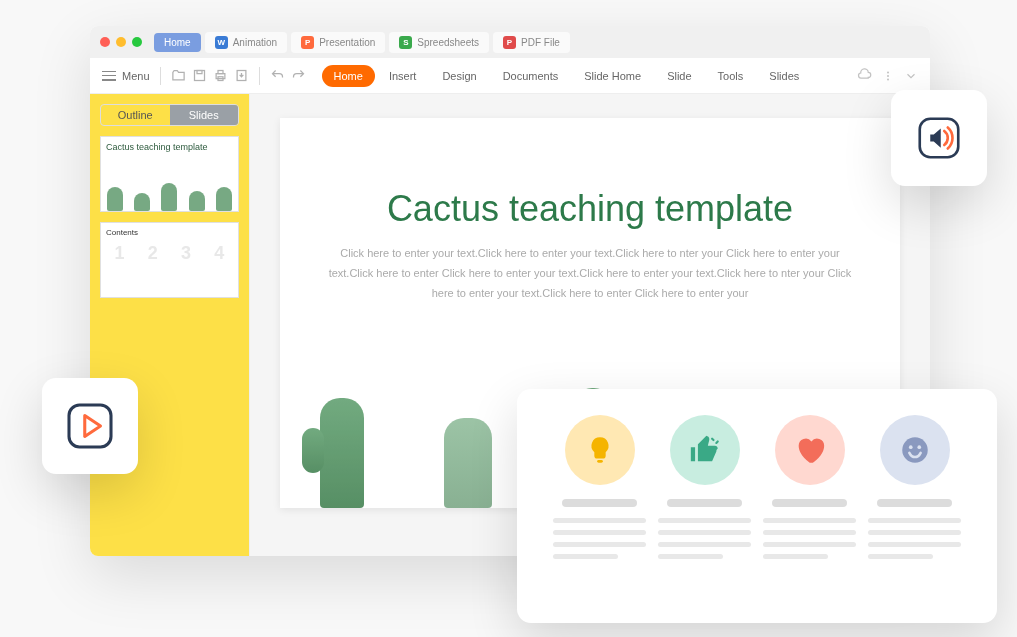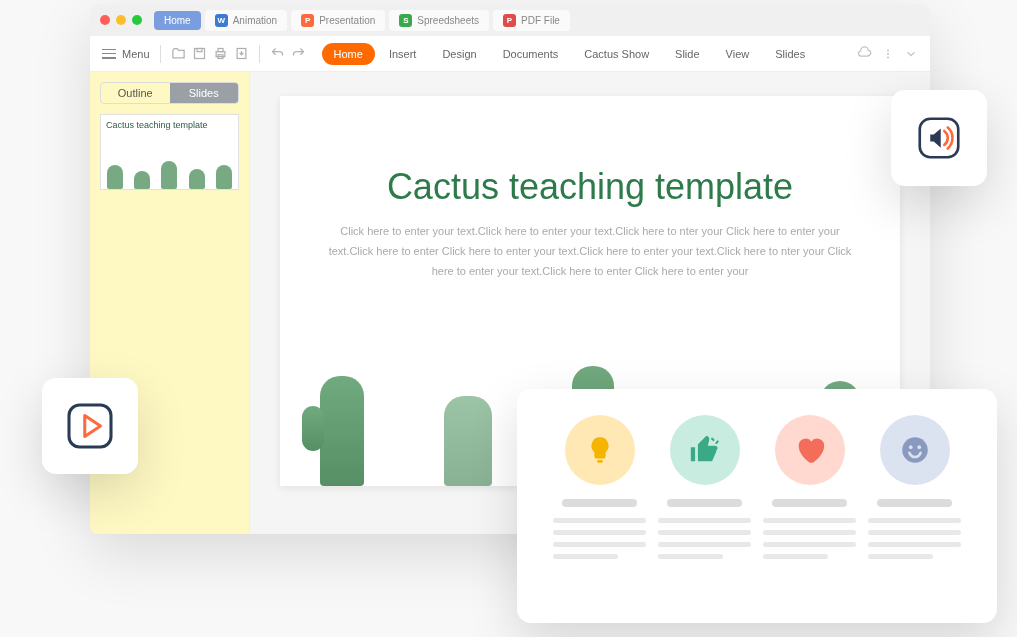--- a/index.html
+++ b/index.html
@@ -7,21 +7,21 @@
     font-family: -apple-system, BlinkMacSystemFont, "Segoe UI", sans-serif;
     background: #f8f8f8;
     width: 1017px;
     height: 637px;
     position: relative;
     overflow: hidden;
   }
   .app-window {
     position: absolute;
     left: 90px;
-    top: 4px;
+    top: 26px;
     width: 840px;
     height: 530px;
     background: #fff;
     border-radius: 8px;
     box-shadow: 0 20px 60px rgba(0,0,0,0.12);
     display: flex;
     flex-direction: column;
     overflow: hidden;
     justify-content: center;
   }
@@ -71,21 +71,21 @@
   .hamburger-icon span { height: 1.5px; background:#888; }
   .ribbon .tool-icon { width: 15px; height: 15px; opacity: 0.5; }
   .ribbon .divider { width: 1px; height: 18px; background: #ddd; margin: 0 4px; }
   .ribbon-tabs { display: flex; align-items: center; gap: 2px; margin-left: 10px; }
   .ribbon-tab { padding: 5px 12px; font-size: 11px; color: #666; border-radius: 12px; cursor: pointer; }
   .ribbon-tab.home { background: #ff6a00; color: #fff; font-weight: 500; }
   .ribbon-right { margin-left: auto; display:flex; align-items:center; gap:10px; opacity:.5; }
   .body-area { flex:1; display:flex; overflow: hidden; }
   .side-panel {
     width: 160px;
-    background: #fef9c3;
+    background: #fde047;
     border-right: 1px solid #eee;
     padding: 10px;
     display: flex;
     flex-direction: column;
     gap: 10px;
   }
   .panel-tabs {
     display:flex;
     border: 1px solid #ddd;
     border-radius: 4px;
@@ -283,23 +283,23 @@
         <path d="M9 14l-5-5 5-5M4 9h11a5 5 0 015 5v1"></path>
       </svg>
     <svg class="tool-icon" viewBox="0 0 24 24" fill="none" stroke="#666" stroke-width="2">
         <path d="M15 14l5-5-5-5M20 9H9a5 5 0 00-5 5v1"></path>
       </svg>
     <div class="ribbon-tabs">
       <div class="ribbon-tab home">Home</div>
       <div class="ribbon-tab">Insert</div>
       <div class="ribbon-tab">Design</div>
       <div class="ribbon-tab">Documents</div>
-      <div class="ribbon-tab">Cactus Show</div>
+      <div class="ribbon-tab">Slide Home</div>
       <div class="ribbon-tab">Slide</div>
-      <div class="ribbon-tab">View</div>
+      <div class="ribbon-tab">Tools</div>
       <div class="ribbon-tab">Slides</div>
     </div>
     <div class="ribbon-right">
       <svg width="15" height="15" viewBox="0 0 24 24" fill="none" stroke="#888" stroke-width="2">
           <path d="M18 15a4 4 0 000-8 6 6 0 00-12 1 4 4 0 001 8h11z"></path>
         </svg>
       <svg width="12" height="12" viewBox="0 0 24 24" fill="#888">
           <circle cx="12" cy="5" r="2"></circle>
           <circle cx="12" cy="12" r="2"></circle>
           <circle cx="12" cy="19" r="2"></circle>
@@ -322,20 +322,29 @@
         <div class="thumb-cacti">
           <div class="cactus-sm"></div>
             <div class="cactus-sm" style="height:18px"></div>
           <div class="cactus-sm" style="height:28px"></div>
             <div class="cactus-sm" style="height:20px"></div>
           <div class="cactus-sm"></div>
         </div>
       </div>
 
 
+      <div class="thumb thumb3">
+        <div class="thumb3-title">Contents</div>
+        <div class="nums">
+          <div class="num">1</div>
+          <div class="num">2</div>
+          <div class="num">3</div>
+          <div class="num">4</div>
+        </div>
+      </div>
     </div>
 
     <div class="canvas-area">
       <div class="slide">
         <div class="slide-title">Cactus teaching template</div>
         <div class="slide-body">Click here to enter your text.Click here to enter your text.Click here to nter your Click here to enter your text.Click here to enter Click here to enter your text.Click here to enter your text.Click here to nter your Click here to enter your text.Click here to enter Click here to enter your</div>
         <div class="slide-cacti">
           <div class="cactus c1"></div>
           <div class="cactus c2"></div>
           <div class="cactus c3"></div>

